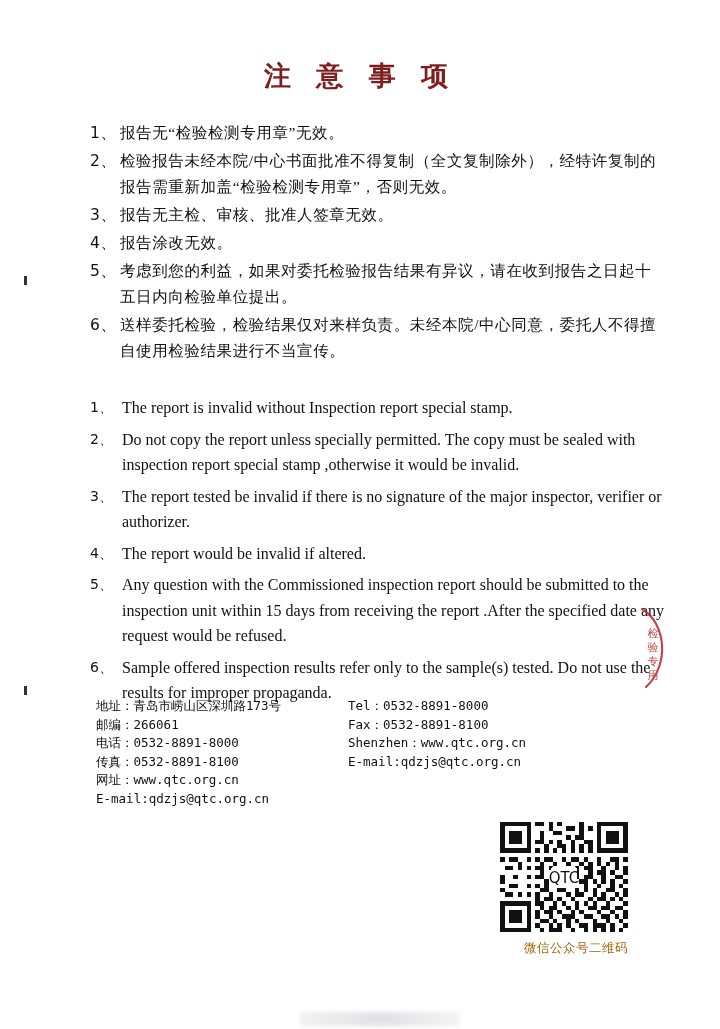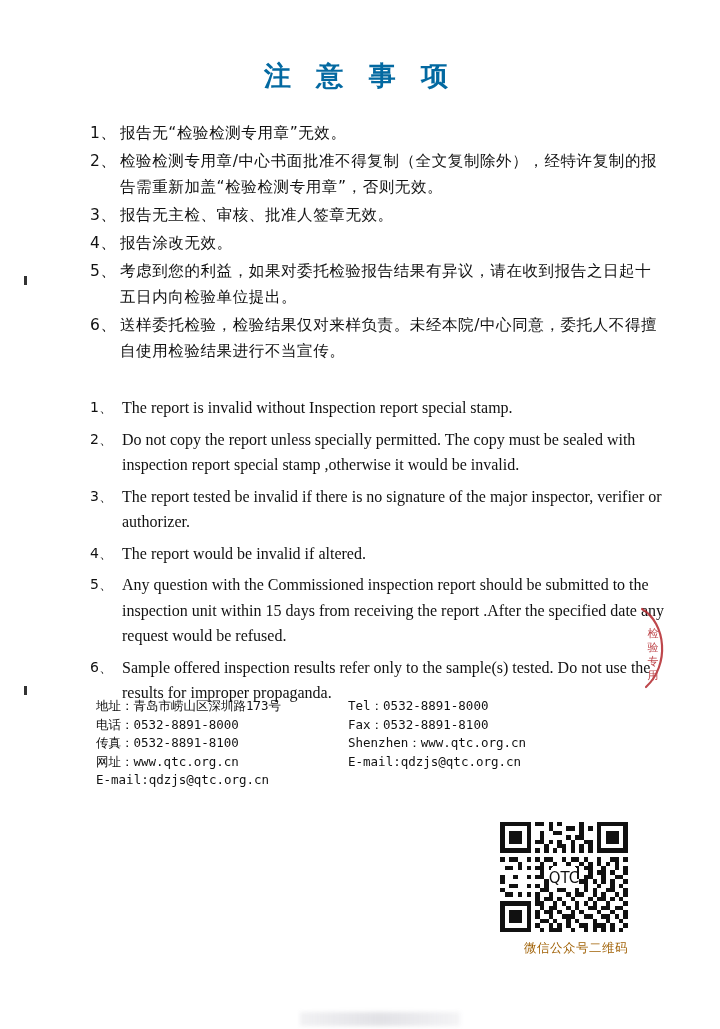--- a/index.html
+++ b/index.html
@@ -24,21 +24,21 @@
   .title {
     position: absolute;
     left: 0;
     top: 58px;
     width: 720px;
     text-align: center;
     font-family: "DejaVu Sans", sans-serif;
     font-size: 27px;
     font-weight: bold;
     letter-spacing: 8px;
-    color: #0369a1;
+    color: #7f1d1d;
   }
   .cn-list {
     position: absolute;
     left: 90px;
     top: 120px;
     width: 570px;
   }
   .cn-item {
     display: flex;
     font-size: 15.5px;
@@ -47,20 +47,21 @@
     margin-bottom: 2px;
     font-family: "DejaVu Sans", sans-serif;
     letter-spacing: 0.6px;
   }
   .cn-num {
     width: 30px;
     flex: 0 0 30px;
   }
   .cn-text {
     flex: 1 1 auto;
+    font-family: Liberation Serif, serif;
   }
   .en-list {
     position: absolute;
     left: 90px;
     top: 395px;
     width: 575px;
   }
   .en-item {
     display: flex;
     font-family: "Liberation Serif", serif;
@@ -168,21 +169,21 @@
 
   <div class="title">注 意 事 项</div>
 
   <div class="cn-list">
     <div class="cn-item">
       <span class="cn-num">1、</span>
       <span class="cn-text">报告无“检验检测专用章”无效。</span>
     </div>
     <div class="cn-item">
       <span class="cn-num">2、</span>
-      <span class="cn-text">检验检测专用章/中心书面批准不得复制（全文复制除外），经特许复制的报告需重新加盖“检验检测专用章”，否则无效。</span>
+      <span class="cn-text">检验报告未经本院/中心书面批准不得复制（全文复制除外），经特许复制的报告需重新加盖“检验检测专用章”，否则无效。</span>
     </div>
     <div class="cn-item">
       <span class="cn-num">3、</span>
       <span class="cn-text">报告无主检、审核、批准人签章无效。</span>
     </div>
     <div class="cn-item">
       <span class="cn-num">4、</span>
       <span class="cn-text">报告涂改无效。</span>
     </div>
     <div class="cn-item">
@@ -218,20 +219,21 @@
     </div>
     <div class="en-item">
       <span class="en-num">6、</span>
       <span class="en-text">Sample offered inspection results refer only to the sample(s) tested. Do not use the results for improper propaganda.</span>
     </div>
   </div>
 
   <div class="contact">
     <div class="contact-col cn">
       <span class="contact-row">地址：青岛市崂山区深圳路173号</span>
+      <span class="contact-row">邮编：266061</span>
       <span class="contact-row">电话：0532-8891-8000</span>
       <span class="contact-row">传真：0532-8891-8100</span>
       <span class="contact-row">网址：www.qtc.org.cn</span>
       <span class="contact-row">E-mail:qdzjs@qtc.org.cn</span>
     </div>
     <div class="contact-col en">
       <span class="contact-row">Tel：0532-8891-8000</span>
       <span class="contact-row">Fax：0532-8891-8100</span>
       <span class="contact-row">Shenzhen：www.qtc.org.cn</span>
       <span class="contact-row">E-mail:qdzjs@qtc.org.cn</span>

